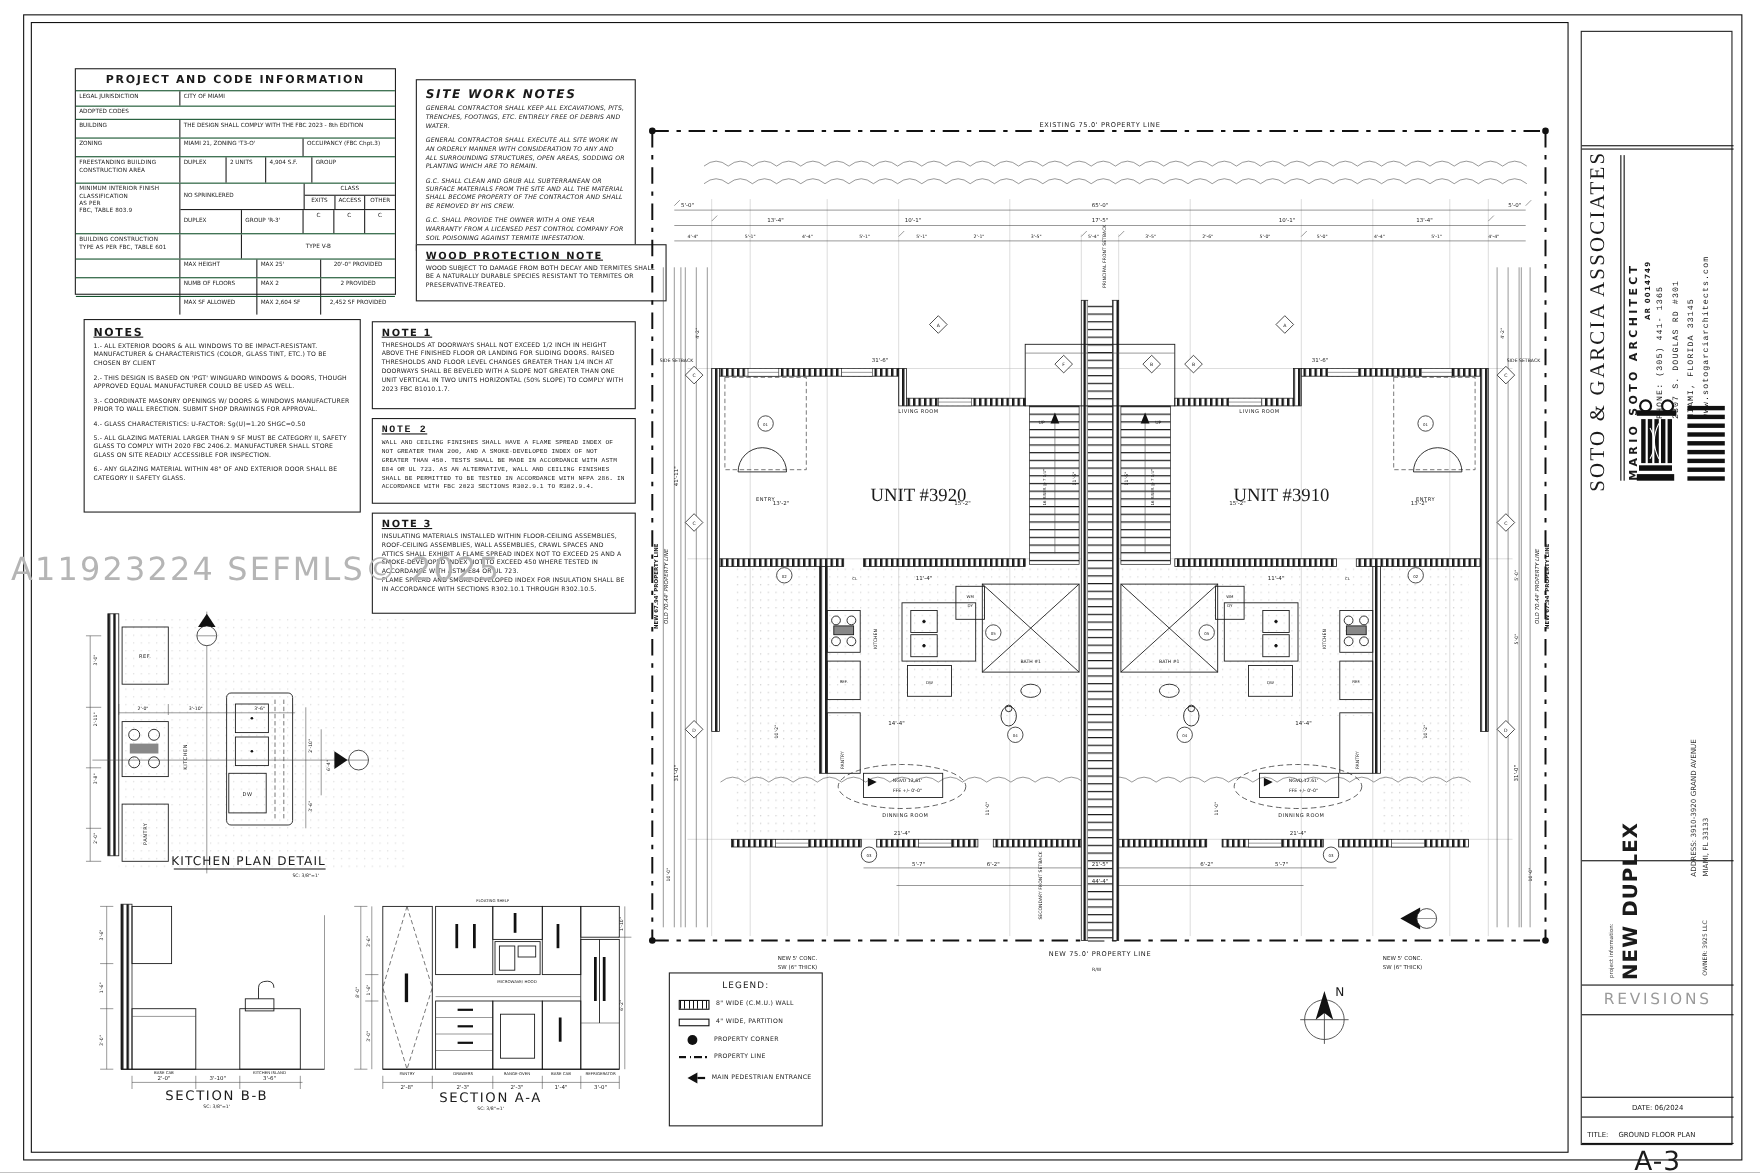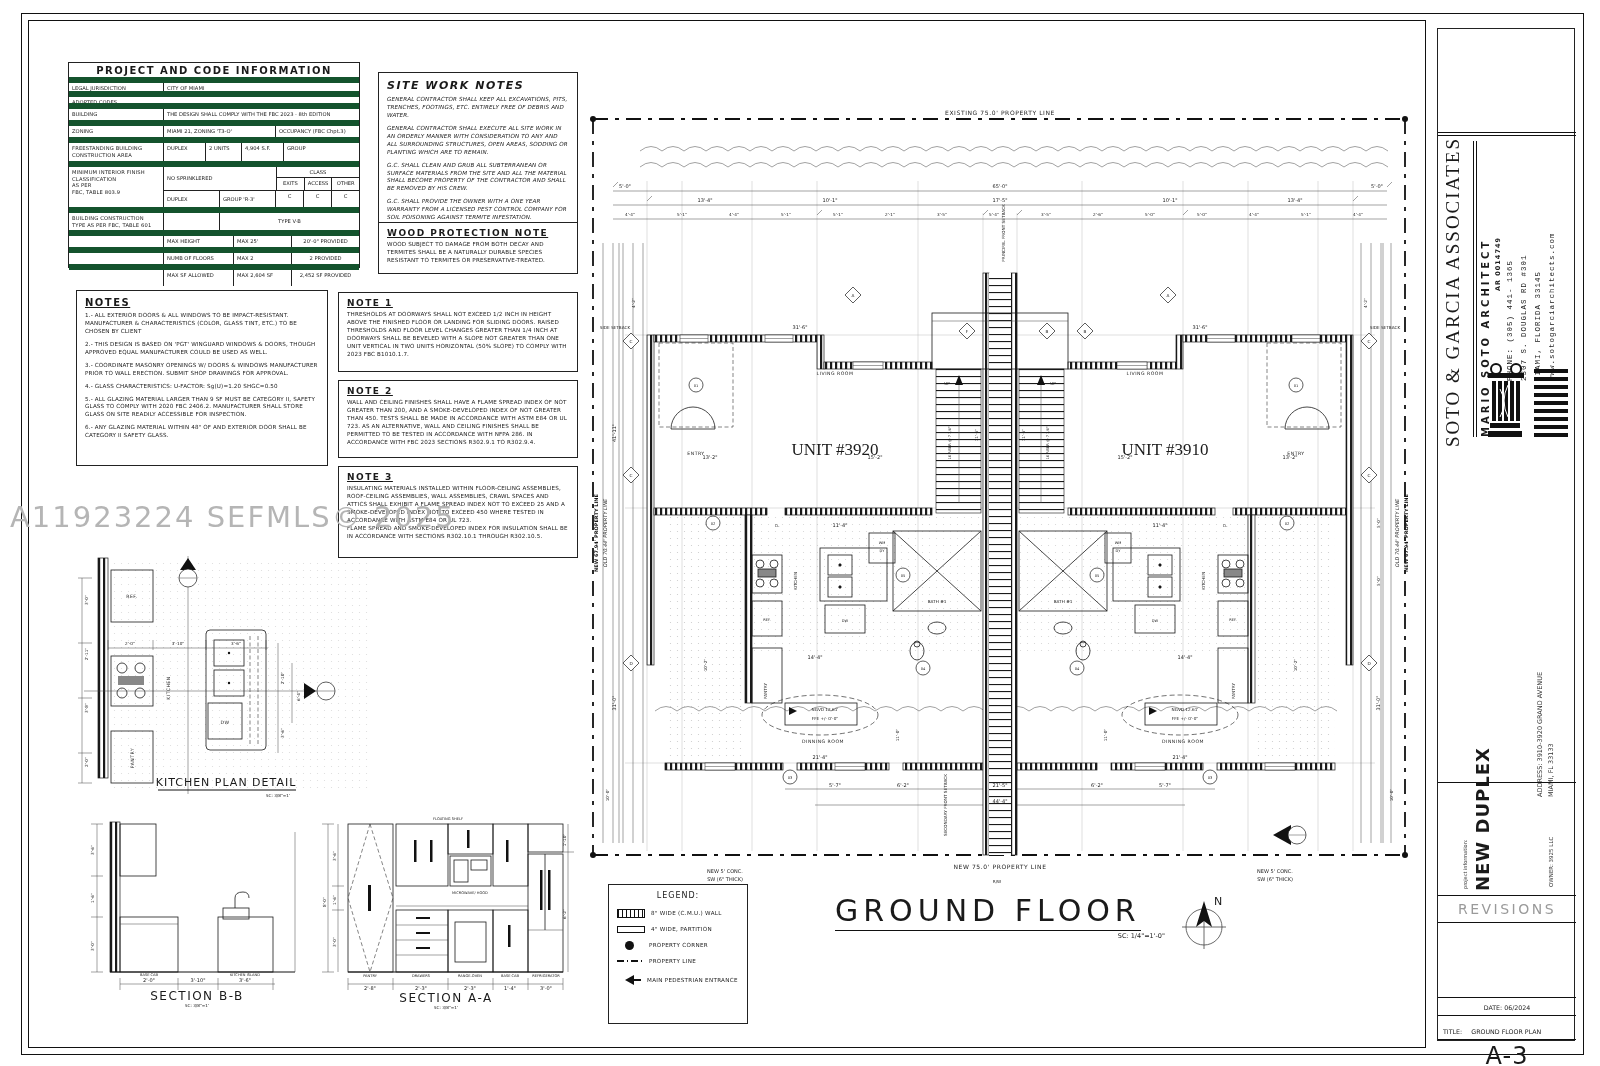--- a/index.html
+++ b/index.html
@@ -6,21 +6,21 @@
   #sheet{position:relative;width:1600px;height:1066px;background:#ffffff;
          font-family:"DejaVu Sans",sans-serif;color:#1a1a1a;overflow:hidden;}
   .abs{position:absolute;}
   .bx{position:absolute;border:1px solid #222;background:#fff;box-sizing:border-box;}
   .tx{font-size:5.6px;line-height:1.42;letter-spacing:.15px;white-space:pre-line;}
   .para{margin-bottom:5px;}
   .ht{font-weight:bold;letter-spacing:1.5px;}
   .vt{writing-mode:vertical-rl;transform:rotate(180deg);position:absolute;white-space:nowrap;}
   .cell{border-right:1px solid #222;box-sizing:border-box;padding:2px 3px;font-size:5.2px;line-height:1.25;overflow:hidden;}
   .cell:last-child{border-right:none;}
-  .row{display:flex;border-bottom:6px solid #14532d;box-sizing:border-box;}
+  .row{display:flex;border-bottom:1px solid #14532d;box-sizing:border-box;}
   svg text{font-family:"DejaVu Sans",sans-serif;fill:#1a1a1a;}
   .pd{font-size:5px;text-anchor:middle;}
   .p4{font-size:4.2px;text-anchor:middle;}
   .p36{font-size:3.6px;text-anchor:middle;}
   .p6{font-size:6px;text-anchor:middle;letter-spacing:.6px;}
   .rm{font-size:4.6px;text-anchor:middle;letter-spacing:.5px;}
   .unit{font-family:"Liberation Serif",serif;font-size:17px;text-anchor:middle;}
   .thin{stroke:#444;stroke-width:.5;fill:none;}
   .grid{stroke:#b9b9b9;stroke-width:.45;fill:none;}
   .wall{fill:url(#hat);stroke:#1a1a1a;stroke-width:.7;}
@@ -121,40 +121,40 @@
   </div>
 
   <div class="bx" style="left:378px;top:72px;width:200px;height:156px;padding:6px 8px;font-style:italic;">
     <div class="ht" style="font-size:11px;margin-bottom:4px;">SITE WORK NOTES</div>
     <div class="tx para">GENERAL CONTRACTOR SHALL KEEP ALL EXCAVATIONS, PITS, TRENCHES, FOOTINGS, ETC. ENTIRELY FREE OF DEBRIS AND WATER.</div>
     <div class="tx para">GENERAL CONTRACTOR SHALL EXECUTE ALL SITE WORK IN AN ORDERLY MANNER WITH CONSIDERATION TO ANY AND ALL SURROUNDING STRUCTURES, OPEN AREAS, SODDING OR PLANTING WHICH ARE TO REMAIN.</div>
     <div class="tx para">G.C. SHALL CLEAN AND GRUB ALL SUBTERRANEAN OR SURFACE MATERIALS FROM THE SITE AND ALL THE MATERIAL SHALL BECOME PROPERTY OF THE CONTRACTOR AND SHALL BE REMOVED BY HIS CREW.</div>
     <div class="tx">G.C. SHALL PROVIDE THE OWNER WITH A ONE YEAR WARRANTY FROM A LICENSED PEST CONTROL COMPANY FOR SOIL POISONING AGAINST TERMITE INFESTATION.</div>
   </div>
 
-  <div class="bx" style="left:378px;top:222px;width:200px;height:52px;padding:5px 8px;">
+  <div class="bx" style="left:378px;top:222px;width:228px;height:52px;padding:5px 8px;">
     <div class="ht" style="font-size:9px;text-decoration:underline;margin-bottom:3px;">WOOD PROTECTION NOTE</div>
     <div class="tx">WOOD SUBJECT TO DAMAGE FROM BOTH DECAY AND TERMITES SHALL BE A NATURALLY DURABLE SPECIES RESISTANT TO TERMITES OR PRESERVATIVE-TREATED.</div>
   </div>
 
   <div class="bx" style="left:76px;top:290px;width:252px;height:176px;padding:6px 8px;">
     <div class="ht" style="font-size:10px;text-decoration:underline;margin-bottom:4px;">NOTES</div>
     <div class="tx para">1.- ALL EXTERIOR DOORS &amp; ALL WINDOWS TO BE IMPACT-RESISTANT. MANUFACTURER &amp; CHARACTERISTICS (COLOR, GLASS TINT, ETC.) TO BE CHOSEN BY CLIENT</div>
     <div class="tx para">2.- THIS DESIGN IS BASED ON 'PGT' WINGUARD WINDOWS &amp; DOORS, THOUGH APPROVED EQUAL MANUFACTURER COULD BE USED AS WELL.</div>
     <div class="tx para">3.- COORDINATE MASONRY OPENINGS W/ DOORS &amp; WINDOWS MANUFACTURER PRIOR TO WALL ERECTION. SUBMIT SHOP DRAWINGS FOR APPROVAL.</div>
     <div class="tx para">4.- GLASS CHARACTERISTICS: U-FACTOR: Sg(U)=1.20   SHGC=0.50</div>
     <div class="tx para">5.- ALL GLAZING MATERIAL LARGER THAN 9 SF MUST BE CATEGORY II, SAFETY GLASS TO COMPLY WITH 2020 FBC 2406.2. MANUFACTURER SHALL STORE GLASS ON SITE READILY ACCESSIBLE FOR INSPECTION.</div>
     <div class="tx">6.- ANY GLAZING MATERIAL WITHIN 48" OF AND EXTERIOR DOOR SHALL BE CATEGORY II SAFETY GLASS.</div>
   </div>
 
   <div class="bx" style="left:338px;top:292px;width:240px;height:80px;padding:5px 8px;">
     <div class="ht" style="font-size:9px;text-decoration:underline;margin-bottom:3px;">NOTE 1</div>
     <div class="tx">THRESHOLDS AT DOORWAYS SHALL NOT EXCEED 1/2 INCH IN HEIGHT ABOVE THE FINISHED FLOOR OR LANDING FOR SLIDING DOORS. RAISED THRESHOLDS AND FLOOR LEVEL CHANGES GREATER THAN 1/4 INCH AT DOORWAYS SHALL BE BEVELED WITH A SLOPE NOT GREATER THAN ONE UNIT VERTICAL IN TWO UNITS HORIZONTAL (50% SLOPE) TO COMPLY WITH 2023 FBC B1010.1.7.</div>
   </div>
-  <div class="bx" style="left:338px;top:380px;width:240px;height:78px;padding:5px 8px;">
+  <div class="bx" style="left:338px;top:380px;width:240px;height:78px;padding:5px 8px;font-family:Liberation Mono, monospace;">
     <div class="ht" style="font-size:9px;text-decoration:underline;margin-bottom:3px;">NOTE 2</div>
     <div class="tx">WALL AND CEILING FINISHES SHALL HAVE A FLAME SPREAD INDEX OF NOT GREATER THAN 200, AND A SMOKE-DEVELOPED INDEX OF NOT GREATER THAN 450. TESTS SHALL BE MADE IN ACCORDANCE WITH ASTM E84 OR UL 723. AS AN ALTERNATIVE, WALL AND CEILING FINISHES SHALL BE PERMITTED TO BE TESTED IN ACCORDANCE WITH NFPA 286.  IN ACCORDANCE WITH FBC 2023 SECTIONS R302.9.1 TO R302.9.4.</div>
   </div>
   <div class="bx" style="left:338px;top:466px;width:240px;height:92px;padding:5px 8px;">
     <div class="ht" style="font-size:9px;text-decoration:underline;margin-bottom:3px;">NOTE 3</div>
     <div class="tx">INSULATING MATERIALS INSTALLED WITHIN FLOOR-CEILING ASSEMBLIES, ROOF-CEILING ASSEMBLIES, WALL ASSEMBLIES, CRAWL SPACES AND ATTICS SHALL EXHIBIT A FLAME SPREAD INDEX NOT TO EXCEED 25 AND A SMOKE-DEVELOPED INDEX NOT TO EXCEED 450 WHERE TESTED IN ACCORDANCE WITH ASTM E84 OR UL 723.
 FLAME SPREAD AND SMOKE-DEVELOPED INDEX FOR INSULATION SHALL BE IN ACCORDANCE WITH SECTIONS R302.10.1 THROUGH R302.10.5.</div>
   </div>
 
   <svg class="abs" style="left:78px;top:548px;" width="292" height="255" viewBox="0 0 292 255">
@@ -666,24 +666,20 @@
     </div>
     <div class="lgrow" style="margin-top:3px;">
       <span style="display:flex;align-items:center;margin-left:8px;">
         <span class="glyph" style="width:0;height:0;border-top:5px solid transparent;border-bottom:5px solid transparent;border-right:9px solid #111;"></span>
         <span style="width:7px;height:2px;background:#111;"></span>
       </span>
       <span class="lgtxt">MAIN PEDESTRIAN ENTRANCE</span>
     </div>
   </div>
 
-  <div class="abs" style="left:835px;top:893px;width:370px;">
-    <div style="font-size:30px;letter-spacing:5px;border-bottom:1.6px solid #111;padding-bottom:2px;display:inline-block;">GROUND FLOOR</div>
-    <div style="font-size:6.5px;text-align:right;width:330px;margin-top:1px;">SC: 1/4"=1'-0"</div>
-  </div>
   <svg class="abs" style="left:1178px;top:893px;" width="52" height="56" viewBox="0 0 52 56">
     <text x="40" y="12" style="font-size:11px;text-anchor:middle;">N</text>
     <circle cx="26" cy="34" r="18" fill="none" stroke="#444" stroke-width="0.8"></circle>
     <line x1="26" y1="12" x2="26" y2="56" stroke="#444" stroke-width="0.8"></line>
     <line x1="4" y1="34" x2="48" y2="34" stroke="#444" stroke-width="0.8"></line>
     <polygon points="26,8 34,34 26,28 18,34" fill="#111"></polygon>
   </svg>
 
   <div class="abs" style="left:10px;top:500px;font-size:29px;color:#b5b5b5;letter-spacing:2px;">A11923224  SEFMLS© 2025</div>
 

